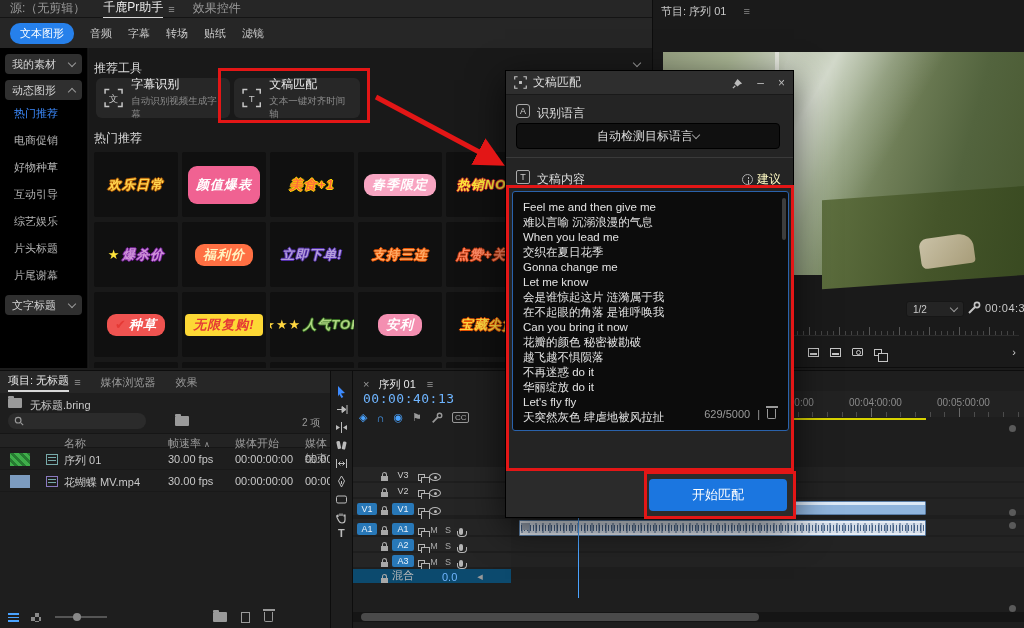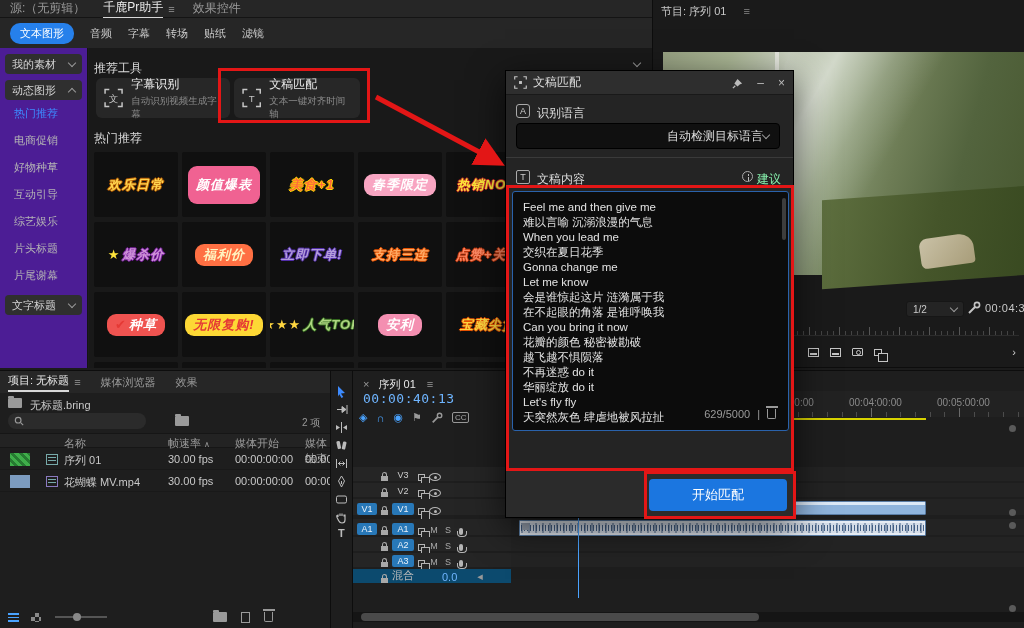--- a/index.html
+++ b/index.html
@@ -18,21 +18,21 @@
   .menubar { left:0; top:0; width:652px; height:18px; background:#262626; border-bottom:1px solid #141414;
              display:flex; align-items:center; gap:18px; padding-left:10px; color:#999; }
   .menutab { font-size:12px; }
   .menutab.active { color:#e9e9e9; border-bottom:2px solid #d8d8d8; padding-bottom:1px; }
   .tabrow { left:0; top:18px; width:652px; height:30px; background:#262626; display:flex; align-items:center;
             gap:16px; padding-left:10px; }
   .pill { background:#2680eb; color:#fff; border-radius:10px; padding:3px 10px; font-size:11px; }
   .toptab { color:#c9c9c9; font-size:11px; }
   .panel-icons { position:absolute; right:14px; top:26px; display:flex; gap:12px; }
 
-  .sidebar { left:0; top:48px; width:88px; height:320px; background:#4c1d95; border-right:1px solid #141414; }
+  .sidebar { left:0; top:48px; width:88px; height:320px; background:#000000; border-right:1px solid #141414; }
   .side-group { margin:6px 5px 0 5px; height:20px; background:#2f2f2f; border-radius:4px; display:flex;
                 align-items:center; justify-content:space-between; padding:0 7px; color:#d5d5d5; }
   .side-item { padding:6px 0 6px 14px; color:#b5b5b5; }
   .side-item.active { color:#3d8bff; }
 
   .plug-content { left:89px; top:48px; width:563px; height:320px; background:#191919; overflow:hidden; }
   .sec-label { color:#dcdcdc; font-size:12px; }
   .tool-card { position:absolute; background:#272727; border-radius:6px; height:40px; display:flex;
                align-items:center; padding:0 8px; gap:8px; }
   .tool-title { color:#ececec; font-size:12px; }
@@ -147,21 +147,21 @@
   .dialog { left:505px; top:70px; width:289px; height:448px; background:#242424; border:1px solid #000;
             box-shadow:0 10px 34px rgba(0,0,0,.65); z-index:10; }
   .dlg-title { position:absolute; left:0; top:0; width:100%; height:24px; background:#2e2e2e;
                border-bottom:1px solid #191919; display:flex; align-items:center; padding:0 8px; gap:6px;
                color:#ddd; font-size:12px; }
   .dlg-win { position:absolute; right:8px; top:0; height:24px; display:flex; align-items:center; gap:14px;
              color:#bbb; }
   .dlg-label { color:#ddd; font-size:12px; }
   .dropdown { position:absolute; left:10px; top:52px; width:264px; height:26px; background:#101010;
               border:1px solid #000; border-radius:4px; display:flex; align-items:center;
-              justify-content:flex-end; padding:0 10px; color:#ddd; font-size:12px; }
+              justify-content:center; padding:0 10px; color:#ddd; font-size:12px; }
   .sq-icon { width:14px; height:14px; border:1px solid #aaa; border-radius:2px; color:#ccc; font-size:9px;
              display:inline-flex; align-items:center; justify-content:center; }
   .i-info { position:relative; width:11px; height:11px; border:1px solid #aaa; border-radius:50%; display:inline-block; }
   .i-info::before { content:""; position:absolute; left:4.5px; top:2px; width:1.5px; height:1.5px; background:#bbb; }
   .i-info::after { content:""; position:absolute; left:4.5px; top:4.5px; width:1.5px; height:4px; background:#bbb; }
   .textarea { position:absolute; left:6px; top:120px; width:277px; height:240px; background:#0c0c0c;
               border:1px solid #2a62ab; border-radius:3px; }
   .lyric { color:#e2e2e2; font-size:11.5px; line-height:15px; white-space:nowrap; }
   .ta-scroll { position:absolute; right:2px; top:6px; width:4px; height:42px; background:#3d3d3d; border-radius:2px; }
   .counter { position:absolute; right:12px; bottom:10px; color:#9a9a9a; font-size:11px; display:flex;
@@ -317,21 +317,21 @@
         <div class="grid-cell" style="left: 269px; top: 174px;">
           <span class="sticker-label"><span style="color: rgb(255, 171, 102); text-shadow: rgb(230, 81, 0) -1px 0px 0px, rgb(230, 81, 0) 1px 0px 0px, rgb(230, 81, 0) 0px -1px 0px, rgb(230, 81, 0) 0px 1px 0px;">支持三连</span></span>
         </div>
         <div class="grid-cell" style="left: 357px; top: 174px;">
           <span class="sticker-label"><span style="color: rgb(255, 138, 101); text-shadow: rgb(191, 54, 12) -1px 0px 0px, rgb(191, 54, 12) 1px 0px 0px, rgb(191, 54, 12) 0px -1px 0px, rgb(191, 54, 12) 0px 1px 0px;">点赞+关注</span></span>
         </div>
         <div class="grid-cell" style="left: 5px; top: 244px;">
           <span class="sticker-label" style="background: rgb(239, 83, 80); border-radius: 9px; padding: 2px 8px;"><span class="deco" style="color: rgb(229, 57, 53);">✔</span><span style="color: rgb(255, 255, 255);">种草</span></span>
         </div>
         <div class="grid-cell" style="left: 93px; top: 244px;">
-          <span class="sticker-label" style="background: rgb(253, 216, 53); border-radius: 9px; padding: 2px 8px;"><span style="color: rgb(229, 57, 53);">无限复购!</span></span>
+          <span class="sticker-label" style="background: rgb(253, 216, 53); border-radius: 4px; padding: 2px 8px;"><span style="color: rgb(229, 57, 53);">无限复购!</span></span>
         </div>
         <div class="grid-cell" style="left: 181px; top: 244px;">
           <span class="sticker-label"><span class="deco" style="color: rgb(255, 215, 64);">★★★</span><span style="color: rgb(174, 213, 129); text-shadow: rgb(51, 105, 30) -1px 0px 0px, rgb(51, 105, 30) 1px 0px 0px, rgb(51, 105, 30) 0px -1px 0px, rgb(51, 105, 30) 0px 1px 0px;">人气TOP</span></span>
         </div>
         <div class="grid-cell" style="left: 269px; top: 244px;">
           <span class="sticker-label" style="background: rgb(244, 143, 177); border-radius: 9px; padding: 2px 8px;"><span style="color: rgb(255, 255, 255);">安利</span></span>
         </div>
         <div class="grid-cell" style="left: 357px; top: 244px;">
           <span class="sticker-label"><span style="color: rgb(255, 215, 64); text-shadow: rgb(230, 81, 0) -1px 0px 0px, rgb(230, 81, 0) 1px 0px 0px, rgb(230, 81, 0) 0px -1px 0px, rgb(230, 81, 0) 0px 1px 0px;">宝藏尖货</span></span>
         </div>
@@ -602,21 +602,21 @@
 
     <div class="dropdown">
       <span>自动检测目标语言</span>
       <span class="chev" style="margin-top:-3px"></span>
     </div>
 
     <div class="abs" style="left:0;top:86px;width:100%;height:1px;background:#3a3a3a"></div>
 
     <span class="abs sq-icon" style="left:10px;top:99px">T</span>
     <span class="abs dlg-label" style="left:31px;top:100px">文稿内容</span>
-    <span class="abs" style="right:12px;top:100px;display:flex;align-items:flex-start;gap:4px;color:#86efac;font-size:12px">
+    <span class="abs" style="right:12px;top:100px;display:flex;align-items:center;gap:4px;color:#fef9c3;font-size:12px">
       <span class="i-info"></span>
       <span>建议</span>
     </span>
 
     <div class="textarea">
       <div style="padding:8px 10px">
           <div class="lyric">Feel me and then give me</div>
           <div class="lyric">难以言喻 沉溺浪漫的气息</div>
           <div class="lyric">When you lead me</div>
           <div class="lyric">交织在夏日花季</div>

